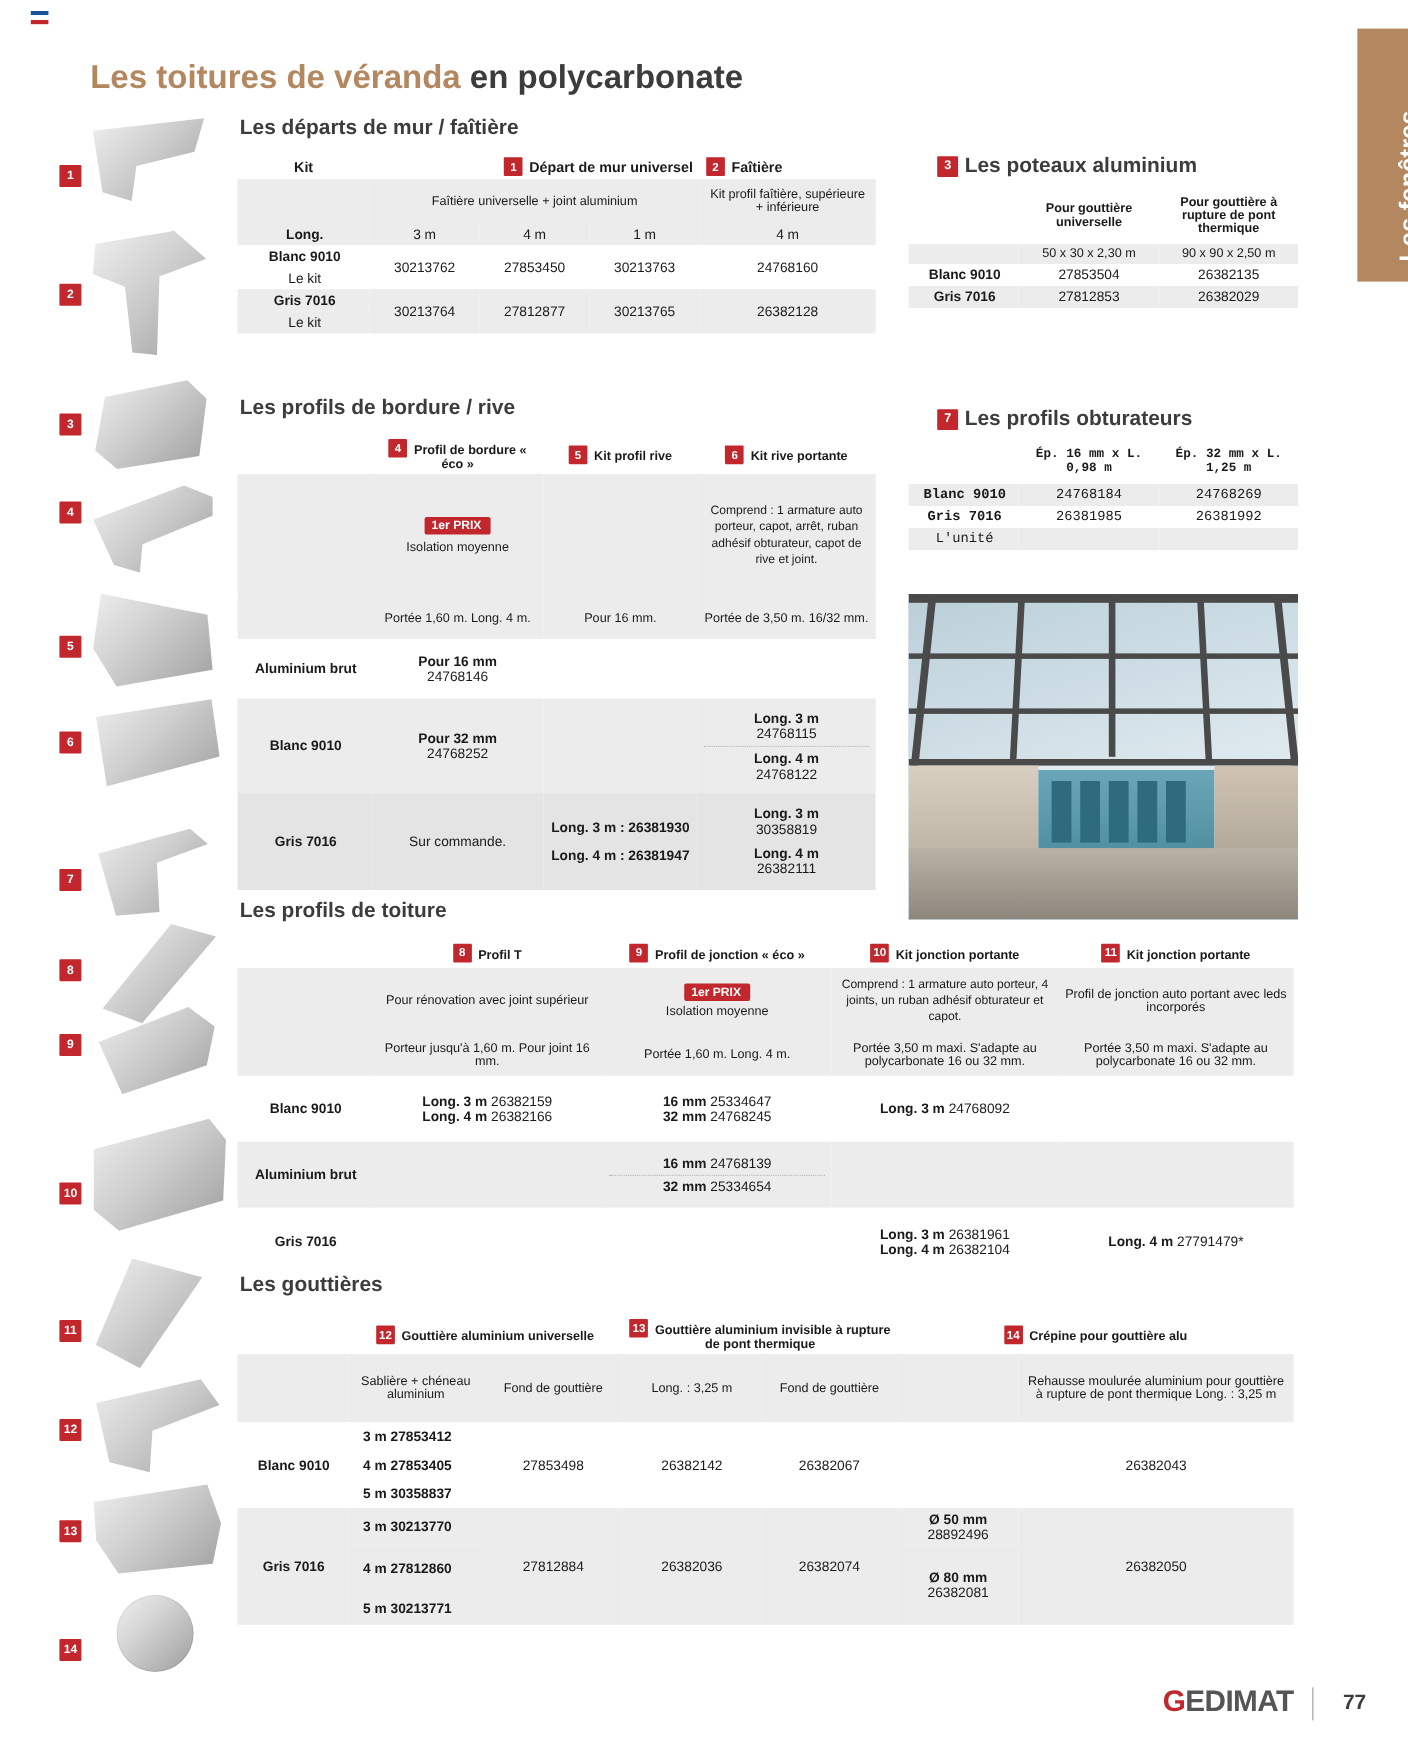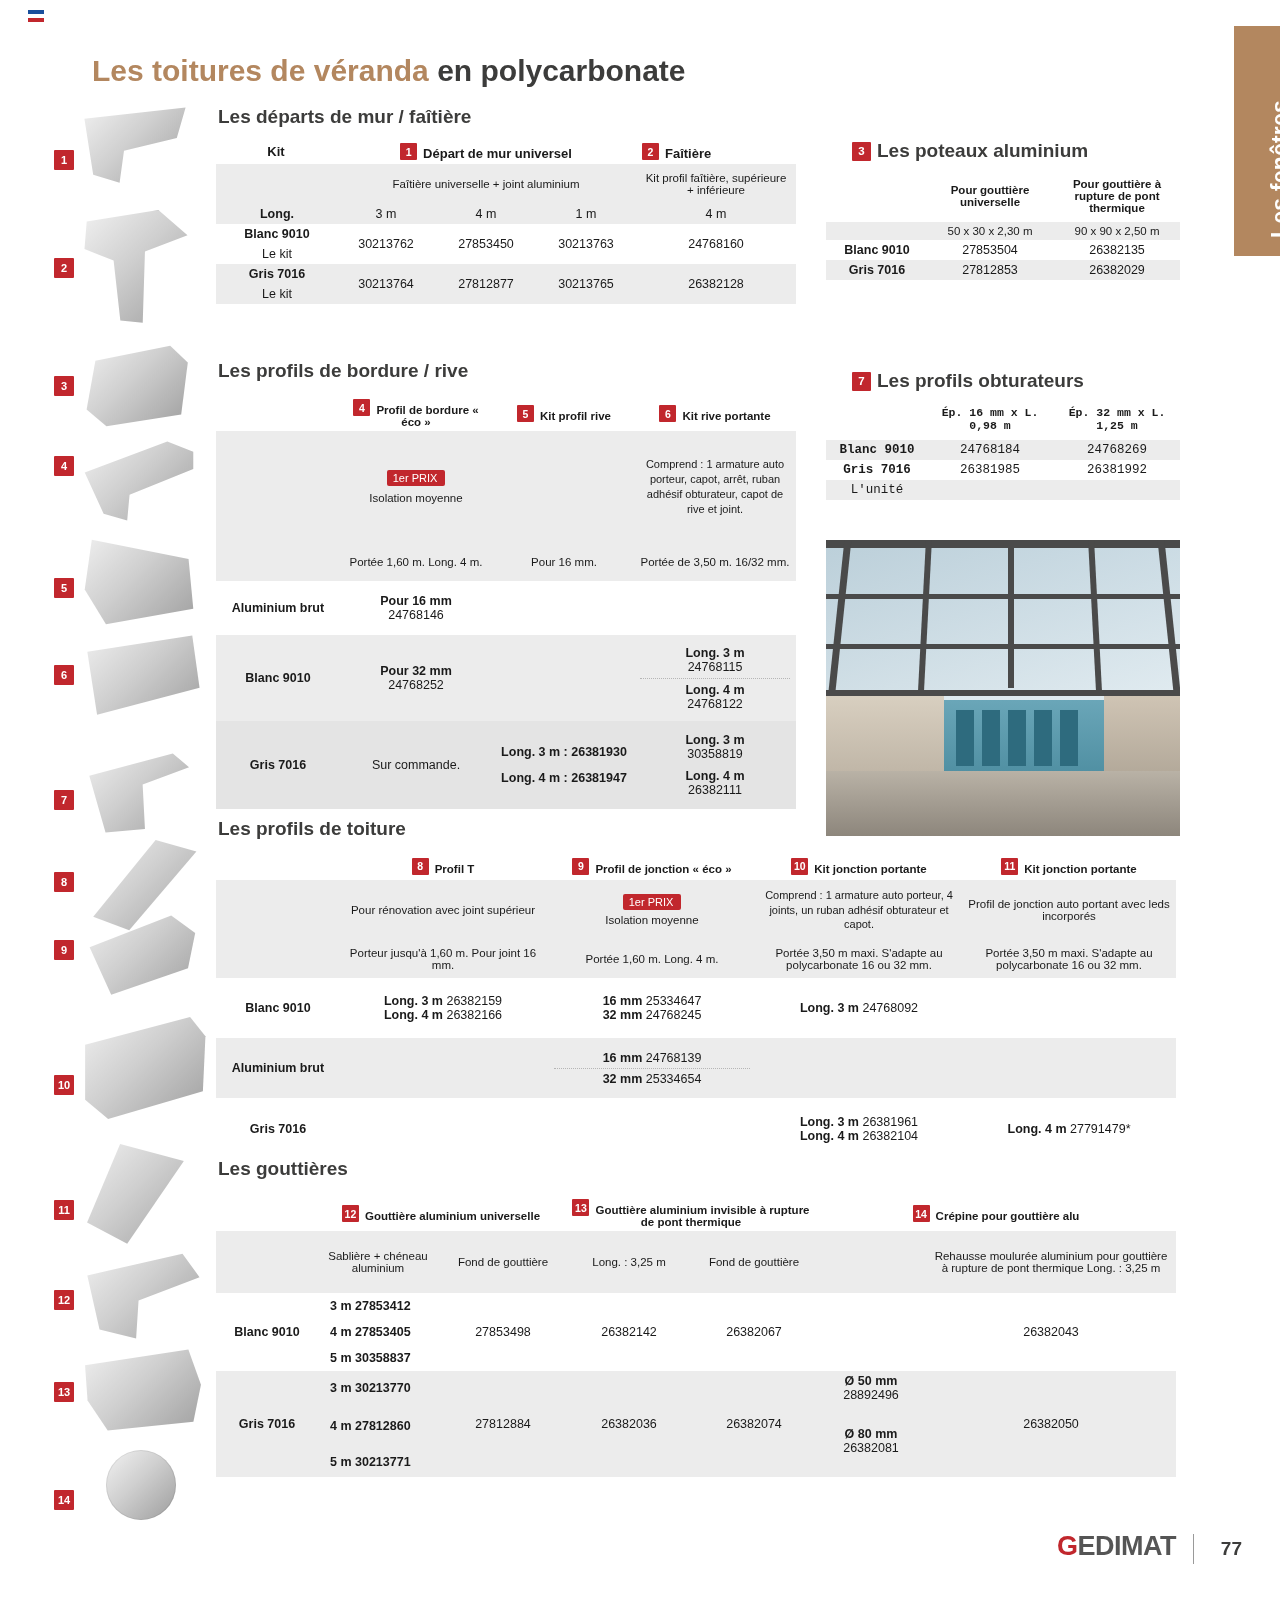--- a/index.html
+++ b/index.html
@@ -26,21 +26,21 @@
     transform-origin: left top;
     position: absolute;
     left: 33px; top: 212px;
     white-space: nowrap;
     color: #fff; font-size: 23px; font-weight: bold;
     letter-spacing: .2px;
   }
 
   
   .main-title {
-    position: absolute; left: 92px; top: 54px;
+    position: absolute; left: 82px; top: 54px;
     font-size: 30px; font-weight: bold; color: #3c3c3b; text-align: right;
   }
   .main-title .accent { color: #b3875f; }
 
   
   .leftstrip { position:absolute; left: 50px; top: 100px; width: 150px; }
   .badge {
     position: absolute;
     width: 20px; height: 20px;
     background: #c1272d; color: #fff;
@@ -80,21 +80,21 @@
   }
   .hdr { font-weight: bold; font-size: 13px; text-align: left; }
   .rowgrey { background: #ececec; }
   .rowwhite { background: #ffffff; }
   .lbl { text-align: left; font-weight: bold; padding-left: 8px !important; }
   .b { font-weight: bold; }
   .sm { font-size: 11.5px; }
   .xs { font-size: 11px; }
   .prix {
     display:inline-block; background:#c1272d; color:#fff;
-    font-size: 11px; font-weight: normal; padding: 2px 8px 2px 6px;
+    font-size: 11px; font-weight: bold; padding: 2px 8px 2px 6px;
     border-radius: 2px;
   }
   .divider-v { border-left: 1px solid #d2d2d2; }
   .dotted-b { border-bottom: 1px dotted #b5b5b5; }
 
   
   .photo {
     position: absolute;
     overflow: hidden;
     background: #9fb7c9;
@@ -182,21 +182,21 @@
     <div class="badge" style="left:4px; top:1390px;">14</div>
     <div class="thumb" style="left:56px; top:1350px; width:70px; height:70px; border-radius:50%;"></div>
   </div>
 
   <div class="sec-title" style="left:218px; top:106px;">Les départs de mur / faîtière</div>
 
   <table class="t" style="left:216px; top:140px; width:580px;">
     <tbody>
         <tr>
       <td class="hdr" style="width:120px;">Kit</td>
-      <td class="hdr divider-v" colspan="3" style="width:300px; text-align:center;">
+      <td class="hdr divider-v" colspan="3" style="width:300px; text-align:right;">
         <span class="num-badge">1</span><span>Départ de mur universel</span>
       </td>
       <td class="hdr divider-v" style="width:160px; text-align:left;">
         <span class="num-badge">2</span><span>Faîtière</span>
       </td>
     </tr>
     <tr class="rowgrey" style="height:40px;">
       <td></td>
       <td class="sm divider-v" colspan="3">Faîtière universelle + joint aluminium</td>
       <td class="sm divider-v">Kit profil faîtière, supérieure + inférieure</td>

